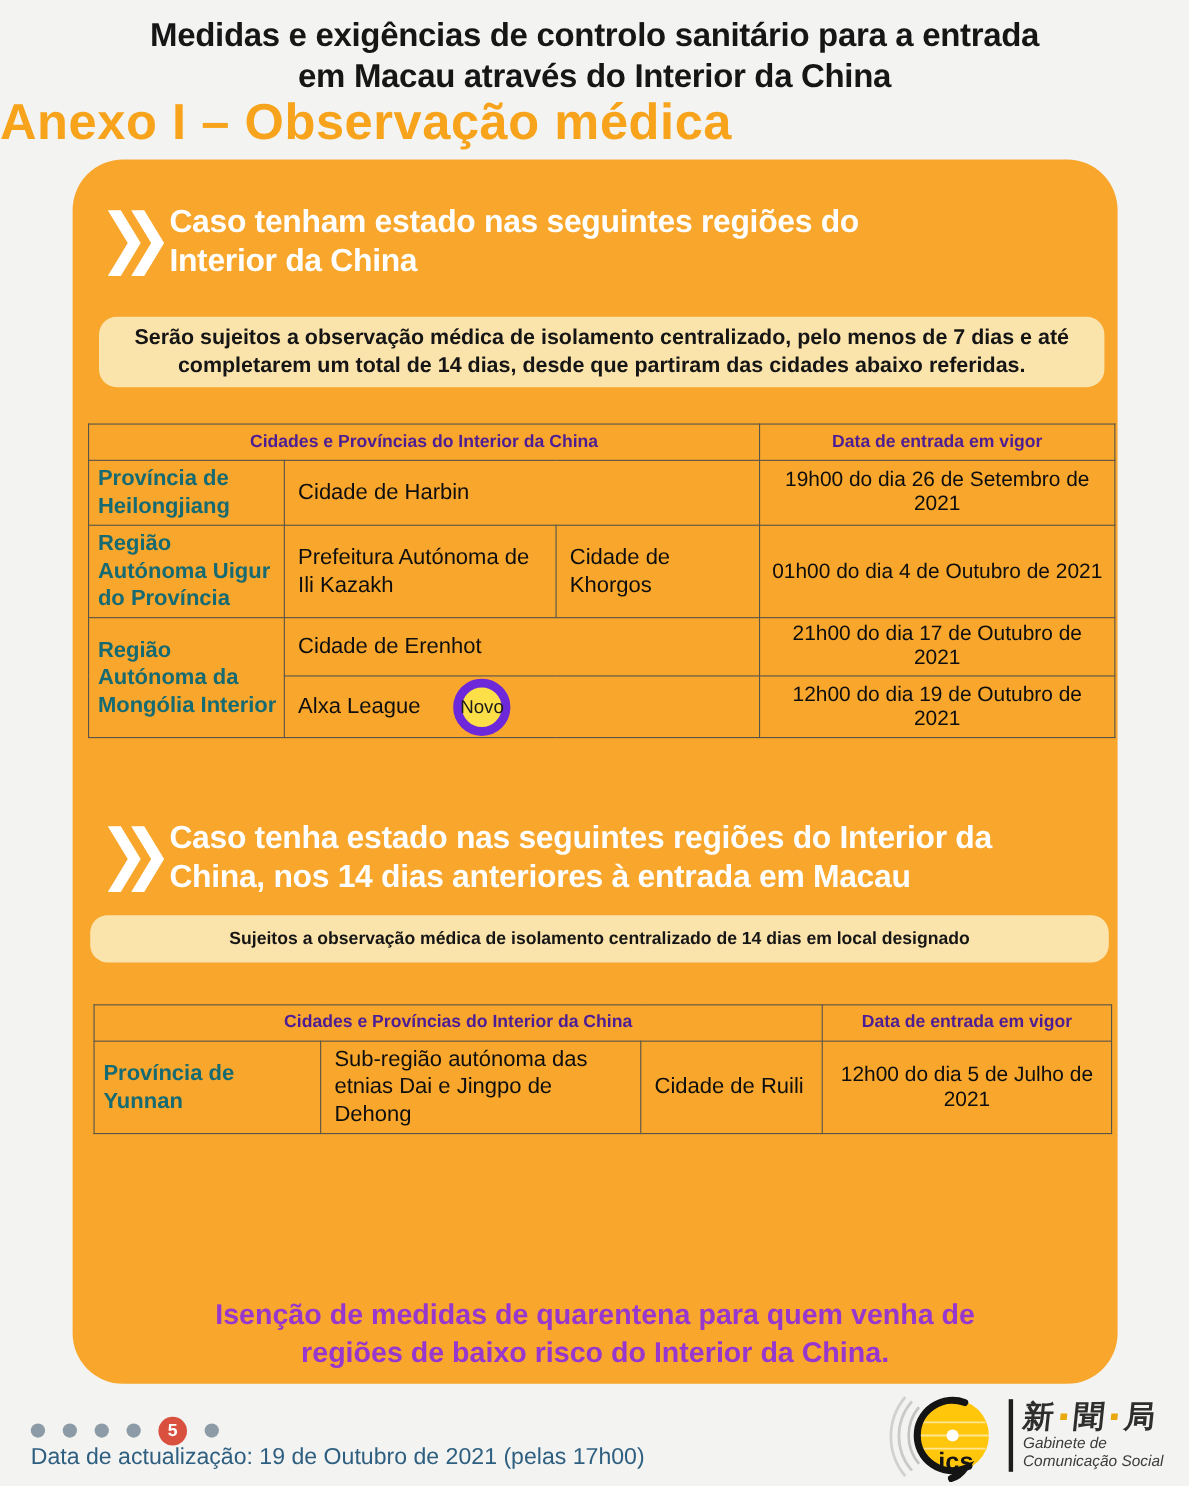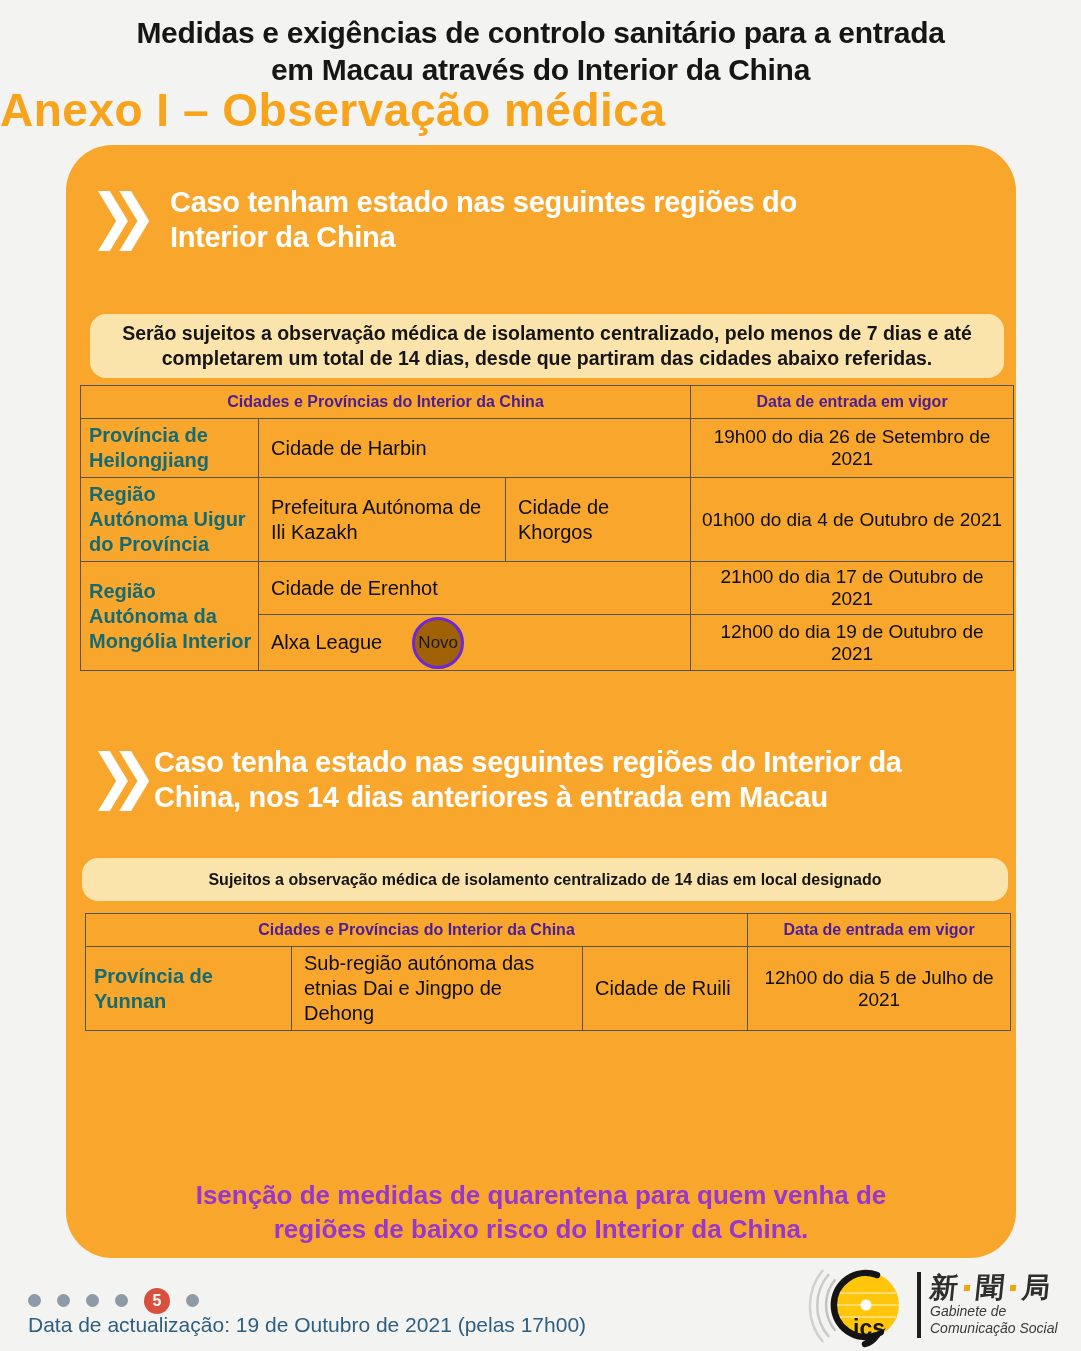--- a/index.html
+++ b/index.html
@@ -27,29 +27,29 @@
   
   .card {
     position:absolute; left:66px; top:145px; width:950px; height:1113px;
     background:#F8A62C; border-radius:46px;
   }
   .chevron { position:absolute; width:52px; height:76px; }
   .section-heading {
     position:absolute; color:#FFFFFF; font-weight:bold;
     font-size:29px; line-height:35px; letter-spacing:-0.3px; width:790px;
   }
-  .heading1-text { left:88px; top:40px;margin-left:16px; }
+  .heading1-text { left:88px; top:40px; }
   .heading2-text { left:88px; top:600px; }
   .chevron1 { left:32px; top:38px; }
   .chevron2 { left:32px; top:598px; }
 
   .note-banner {
     position:absolute; background:#FBE3AC; border-radius:16px;
     display:flex; align-items:center; justify-content:center;
-    text-align:center; font-weight:bold; color:#151515;margin-top:26px;
+    text-align:center; font-weight:bold; color:#151515;
   }
   .note-banner1 {
     left:24px; top:143px; width:914px; height:64px;
     font-size:19.5px; line-height:25px; padding:6px 24px;
   }
   .note-banner2 {
     left:16px; top:687px; width:926px; height:43px;
     font-size:16px; line-height:24px; padding:4px 18px;
   }
 
@@ -74,21 +74,21 @@
   }
   td.date {
     color:#0E0E0E; font-size:19px; text-align:center; padding:4px 6px;
   }
   .table1 { left:14px; top:240px; width:933px; }
   .table2 { left:19px; top:768px; width:925px; }
 
   .area-flex { display:flex; align-items:center; }
   .novo-badge {
     width:52px; height:52px; border-radius:50%;
-    background:#a16207; border:3px solid #6d28d9;
+    background:#fde047; border:8px solid #6d28d9;
     display:flex; align-items:center; justify-content:center;
     font-size:17px; color:#1A1A1A; font-weight:normal;
     margin:-6px 0 -6px 30px; flex:0 0 auto;
   }
 
   .exemption-note {
     position:absolute; top:1033px; left:0; width:100%;
     text-align:center; font-weight:bold; font-size:26px; line-height:34px;
     color:#9737CE;
   }

